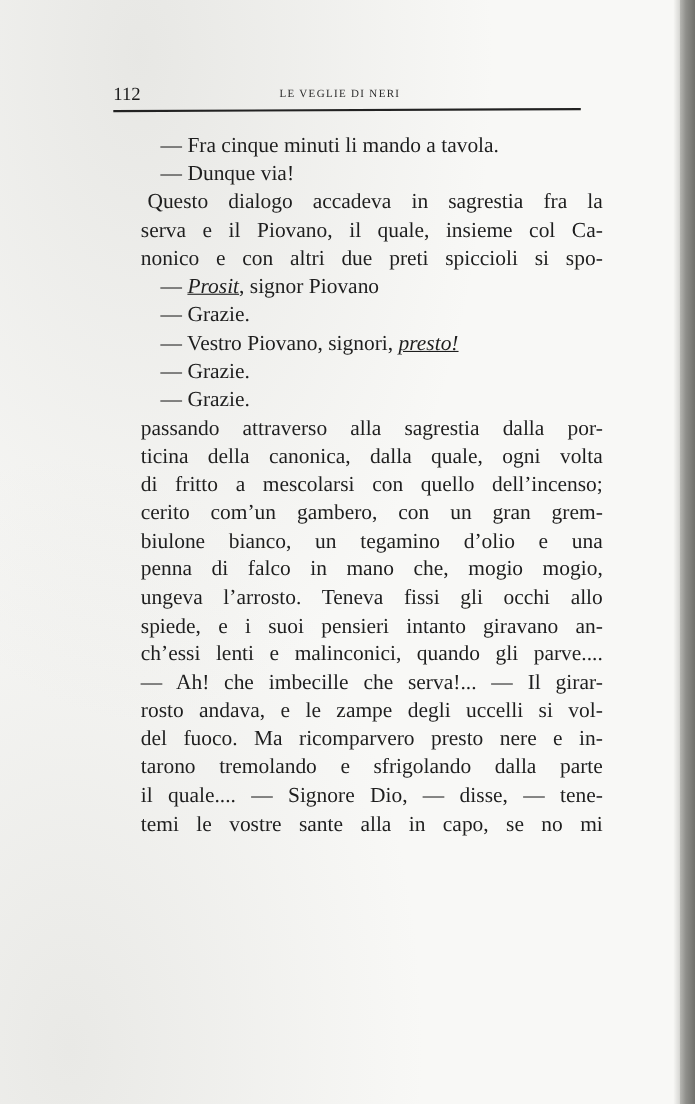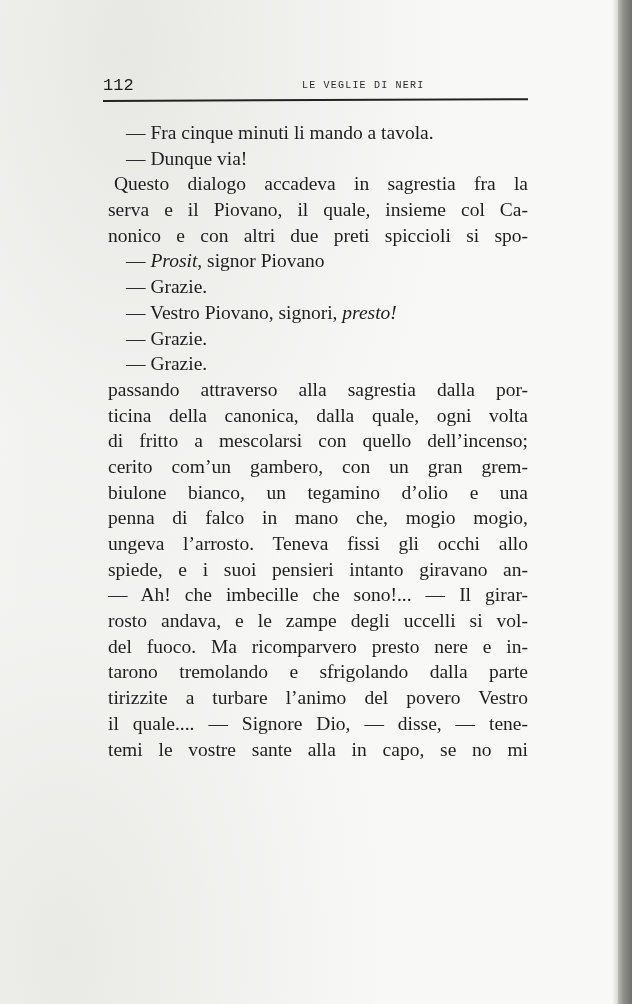--- a/index.html
+++ b/index.html
@@ -39,51 +39,49 @@
       width: 6px;
       height: 1004px;
       background: linear-gradient(to right, rgba(240,240,238,0) 0%, rgba(200,200,196,0.7) 100%);
     }
     .header {
       position: absolute;
       left: 103px;
       top: 76px;
       width: 425px;
       height: 22px;
-      font-family: Liberation Mono, monospace;
     }
     .page-number {
       position: absolute;
       left: 0;
       top: 0;
       font-size: 17px;
       color: #1a1a1a;
     }
     .running-title {
       position: absolute;
       left: 151px;
       top: 4px;
       font-size: 10px;
       letter-spacing: 1.2px;
       color: #2a2a2a;
-      margin-left: 48px;
     }
     .rule {
       position: absolute;
       left: 103px;
       top: 100px;
       width: 425px;
       height: 2px;
       background: #222;
       transform: rotate(-0.25deg);
       transform-origin: left center;
     }
     .body-text {
       position: absolute;
-      left: 108px;
+      left: 128px;
       top: 120px;
       width: 420px;
       font-size: 19.5px;
       line-height: 25.7px;
     }
     .line {
       display: block;
       white-space: nowrap;
       text-align: justify;
       text-align-last: justify;
@@ -92,21 +90,21 @@
     .line.short {
       text-align: left;
       text-align-last: left;
     }
     .indent {
       padding-left: 6px;
     }
     .dialog {
       padding-left: 18px;
     }
-    em { font-style: italic; }
+    em { font-style: italic; text-decoration: underline; }
   </style>
 </head>
 <body>
 
 <div class="page">
   <div class="edge-inner"></div>
   <div class="edge"></div>
 
   <div class="header">
     <span class="page-number">112</span>
@@ -126,21 +124,21 @@
       <span class="line dialog short">— Grazie.</span>
       <span class="line dialog short">— Grazie.</span>
       <span class="line">passando attraverso alla sagrestia dalla por-</span>
       <span class="line">ticina della canonica, dalla quale, ogni volta</span>
       <span class="line">di fritto a mescolarsi con quello dell’incenso;</span>
       <span class="line">cerito com’un gambero, con un gran grem-</span>
       <span class="line">biulone bianco, un tegamino d’olio e una</span>
       <span class="line">penna di falco in mano che, mogio mogio,</span>
       <span class="line">ungeva l’arrosto. Teneva fissi gli occhi allo</span>
       <span class="line">spiede, e i suoi pensieri intanto giravano an-</span>
-      <span class="line">— Ah! che imbecille che sono!... — Il girar-</span>
+      <span class="line">ch’essi lenti e malinconici, quando gli parve....</span>
+      <span class="line">— Ah! che imbecille che serva!... — Il girar-</span>
       <span class="line">rosto andava, e le zampe degli uccelli si vol-</span>
       <span class="line">del fuoco. Ma ricomparvero presto nere e in-</span>
       <span class="line">tarono tremolando e sfrigolando dalla parte</span>
-      <span class="line">tirizzite a turbare l’animo del povero Vestro</span>
       <span class="line">il quale.... — Signore Dio, — disse, — tene-</span>
       <span class="line">temi le vostre sante alla in capo, se no mi</span>
     </div>
 </div>
 
 </body></html>

